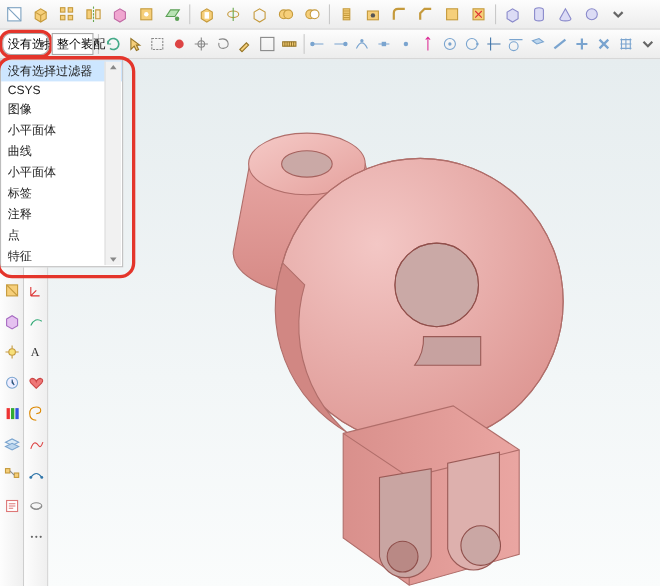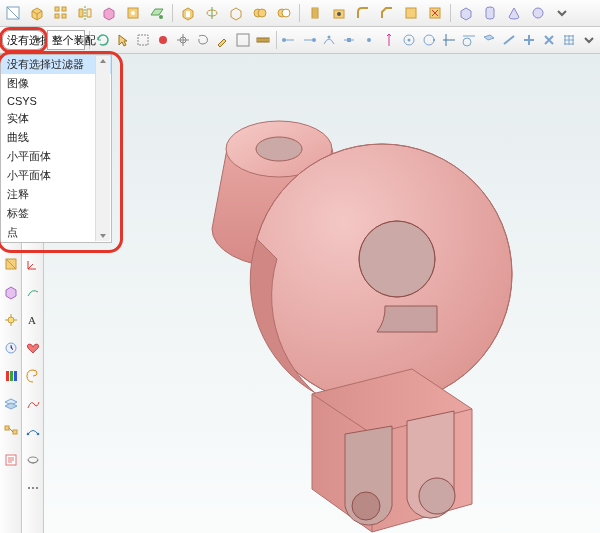--- a/index.html
+++ b/index.html
@@ -310,29 +310,29 @@
       <svg viewBox="0 0 16 16">
         <path d="M4 6 L8 10 L12 6" fill="none" stroke="#666" stroke-width="2"></path>
       </svg>
     </div>
 </div>
 
 <div class="body">
 
   <div class="filter-panel">
     <div class="item sel">没有选择过滤器</div>
+    <div class="item">CSYS</div>
     <div class="item">图像</div>
-    <div class="item">CSYS</div>
-    <div class="item">实体</div>
+    <div class="item">小平面体</div>
     <div class="item">曲线</div>
     <div class="item">小平面体</div>
-    <div class="item">小平面体</div>
+    <div class="item">标签</div>
     <div class="item">注释</div>
-    <div class="item">标签</div>
     <div class="item">点</div>
+    <div class="item">特征</div>
     <div class="scrollhint"></div>
   </div>
   <div class="red-outline"></div>
 
   <div class="leftcol">
     <div class="vstrip" style="padding-top:200px;">
       <div class="tbtn">
           <svg viewBox="0 0 16 16">
             <rect x="3" y="3" width="10" height="10" fill="#f6cf7a" stroke="#c59a3c"></rect>
             <path d="M3 3 L13 13" stroke="#c59a3c"></path>

